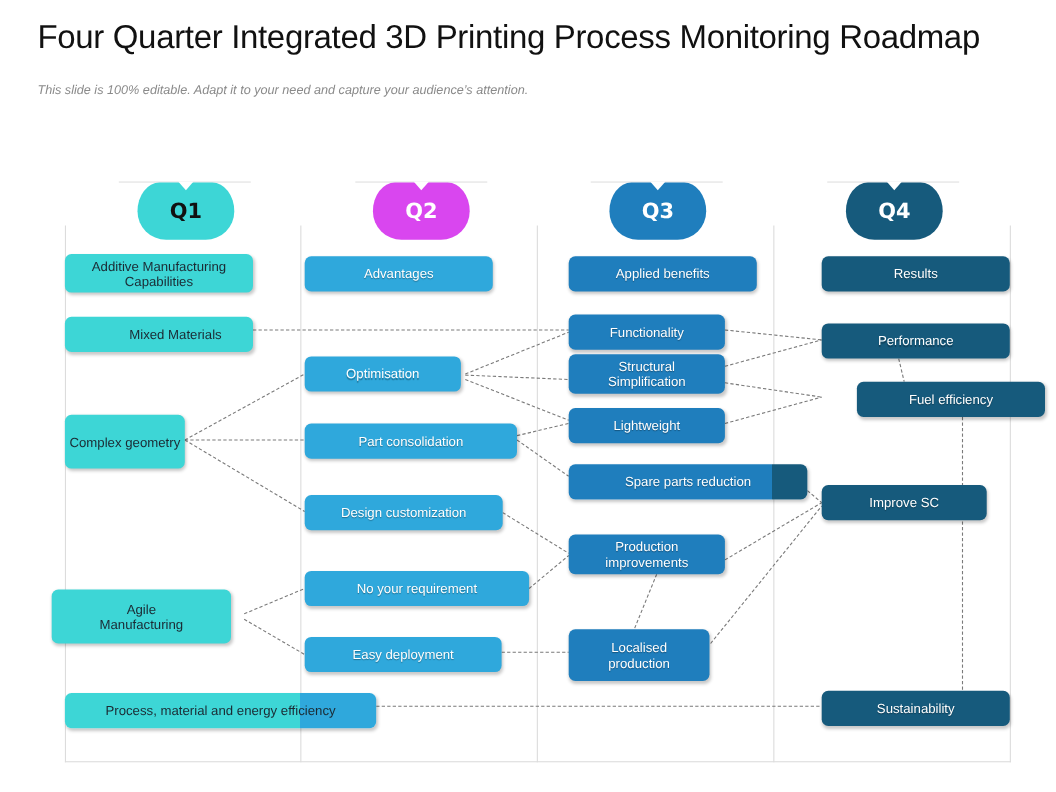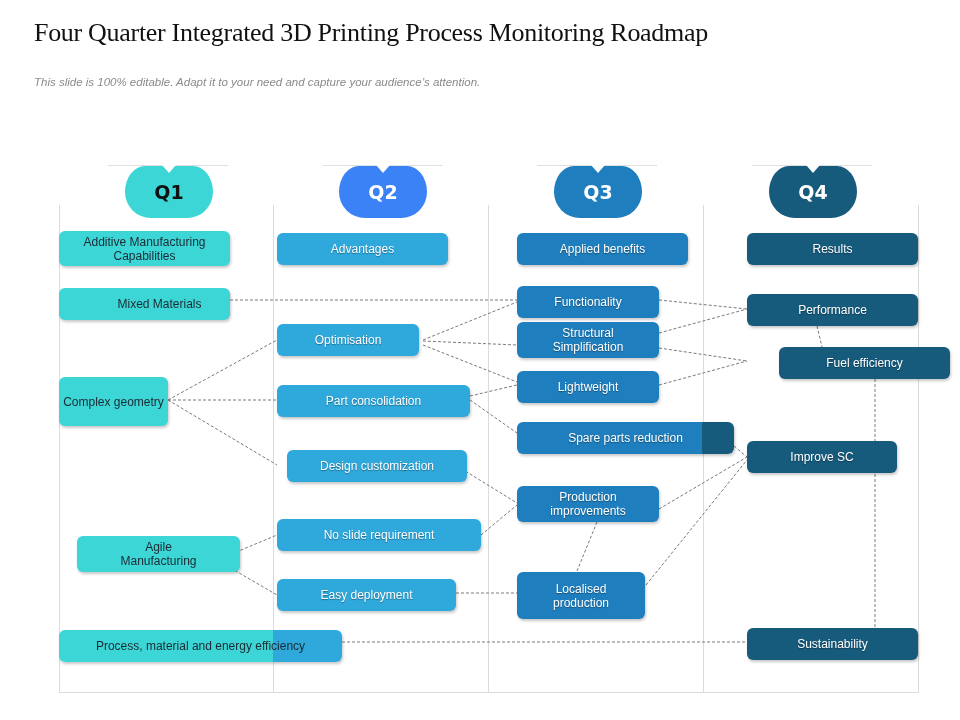--- a/index.html
+++ b/index.html
@@ -1,17 +1,17 @@
 <!DOCTYPE html>
 <html><head>
 <meta charset="utf-8">
 <style>
   html, body { margin:0; padding:0; }
   body { width:960px; height:720px; position:relative; background:#ffffff; font-family:"Liberation Sans", sans-serif; overflow:hidden; }
-  .title { position:absolute; left:34px; top:18px; font-family:Liberation Serif, serif; font-size:26px; color:#111; letter-spacing:-0.3px; white-space:nowrap; }
+  .title { position:absolute; left:34px; top:18px; font-family:Liberation Sans, sans-serif; font-size:30px; color:#111; letter-spacing:-0.3px; white-space:nowrap; }
   .subtitle { position:absolute; left:34px; top:76px; font-size:11.5px; font-style:italic; color:#8a8a8a; white-space:nowrap; }
   .col-line { position:absolute; top:205px; width:1px; height:488px; background:#dcdcdc; }
   .bottom-line { position:absolute; left:59px; top:692px; width:860px; height:1px; background:#dcdcdc; }
   .q-topline { position:absolute; top:165px; width:120px; height:1px; background:#e0e0e0; }
   .qbadge { position:absolute; top:166px; width:88px; height:52px; border-radius:20px 20px 26px 26px / 26px 26px 26px 26px; display:flex; align-items:center; justify-content:center; font-family:"DejaVu Sans", sans-serif; font-weight:bold; font-size:19px; }
   .qbadge::before { content:""; position:absolute; top:-1px; left:50%; margin-left:-7px; border-left:7px solid transparent; border-right:7px solid transparent; border-top:8px solid #fff; }
   .box { position:absolute; border-radius:6px; display:flex; align-items:center; justify-content:center; text-align:center; font-size:12px; line-height:14px; box-shadow:1px 2px 3px rgba(0,0,0,0.22); box-sizing:border-box; padding:0 6px; }
   .c1 { background:#3dd6d6; color:#1b2a33; }
   .c2 { background:#2fa8dc; color:#fff; text-shadow:0 1px 1px rgba(0,0,0,0.35); }
   .c3 { background:#1f7ebd; color:#fff; text-shadow:0 1px 1px rgba(0,0,0,0.35); }
@@ -59,38 +59,38 @@
   <line x1="817" y1="326" x2="822" y2="347"></line>
   <line x1="734" y1="446" x2="747" y2="457"></line>
   <line x1="659" y1="509" x2="747" y2="457"></line>
   <line x1="646" y1="585" x2="747" y2="460"></line>
   <line x1="597" y1="522" x2="577" y2="571"></line>
   <line x1="875" y1="379" x2="875" y2="628"></line>
   <line x1="342" y1="642" x2="747" y2="642"></line>
 </svg>
 
 <div class="qbadge" style="left:125px;background:#3dd6d6;color:#111;">Q1</div>
-<div class="qbadge" style="left:339px;background:#3b82f6;color:#fff;">Q2</div>
+<div class="qbadge" style="left:339px;background:#d946ef;color:#fff;">Q2</div>
 <div class="qbadge" style="left:554px;background:#1f7ebd;color:#fff;">Q3</div>
 <div class="qbadge" style="left:769px;background:#165a7c;color:#fff;">Q4</div>
 
 <div class="box c1" style="left:59px;top:231px;width:171px;height:35px;">Additive Manufacturing Capabilities</div>
 <div class="box c2" style="left:277px;top:233px;width:171px;height:32px;">Advantages</div>
 <div class="box c3" style="left:517px;top:233px;width:171px;height:32px;">Applied benefits</div>
 <div class="box c4" style="left:747px;top:233px;width:171px;height:32px;">Results</div>
 
 <div class="box c1" style="left:59px;top:288px;width:171px;height:32px;padding-left:36px;">Mixed Materials</div>
 <div class="box c1" style="left:59px;top:377px;width:109px;height:49px;padding:0 2px;">Complex geometry</div>
-<div class="box c1" style="left:77px;top:536px;width:163px;height:36px;padding:0 48px;">Agile Manufacturing</div>
+<div class="box c1" style="left:47px;top:536px;width:163px;height:49px;padding:0 48px;">Agile Manufacturing</div>
 <div class="box" style="left:59px;top:630px;width:283px;height:32px;background:linear-gradient(to right,#3dd6d6 0,#3dd6d6 214px,#2fa8dc 214px);color:#1b2a33;">Process, material and energy efficiency</div>
 
 <div class="box c2" style="left:277px;top:324px;width:142px;height:32px;">Optimisation</div>
 <div class="box c2" style="left:277px;top:385px;width:193px;height:32px;">Part consolidation</div>
-<div class="box c2" style="left:277px;top:450px;width:180px;height:32px;margin-left:10px;">Design customization</div>
-<div class="box c2" style="left:277px;top:519px;width:204px;height:32px;">No slide requirement</div>
+<div class="box c2" style="left:277px;top:450px;width:180px;height:32px;">Design customization</div>
+<div class="box c2" style="left:277px;top:519px;width:204px;height:32px;">No your requirement</div>
 <div class="box c2" style="left:277px;top:579px;width:179px;height:32px;">Easy deployment</div>
 
 <div class="box c3" style="left:517px;top:286px;width:142px;height:32px;">Functionality</div>
 <div class="box c3" style="left:517px;top:322px;width:142px;height:36px;padding:0 26px;">Structural Simplification</div>
 <div class="box c3" style="left:517px;top:371px;width:142px;height:32px;">Lightweight</div>
 <div class="box" style="left:517px;top:422px;width:217px;height:32px;background:linear-gradient(to right,#1f7ebd 0,#1f7ebd 185px,#165a7c 185px);color:#fff;text-shadow:0 1px 1px rgba(0,0,0,0.35);">Spare parts reduction</div>
 <div class="box c3" style="left:517px;top:486px;width:142px;height:36px;padding:0 22px;">Production improvements</div>
 <div class="box c3" style="left:517px;top:572px;width:128px;height:47px;padding:0 28px;">Localised production</div>
 
 <div class="box c4" style="left:747px;top:294px;width:171px;height:32px;">Performance</div>

